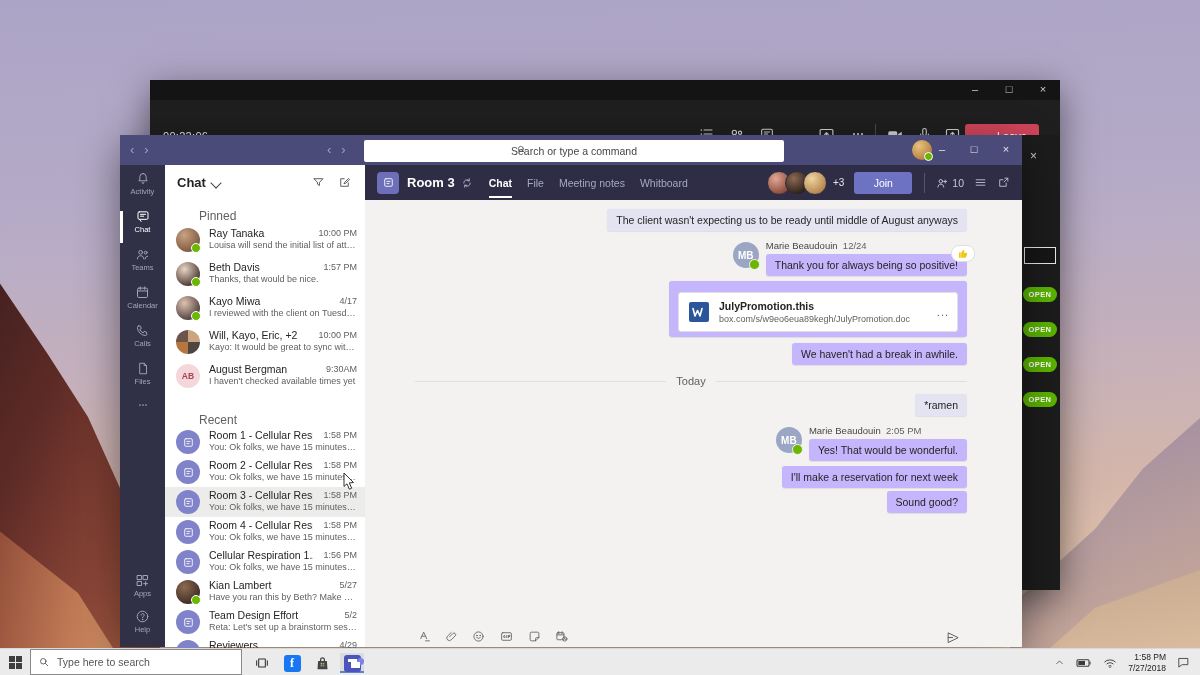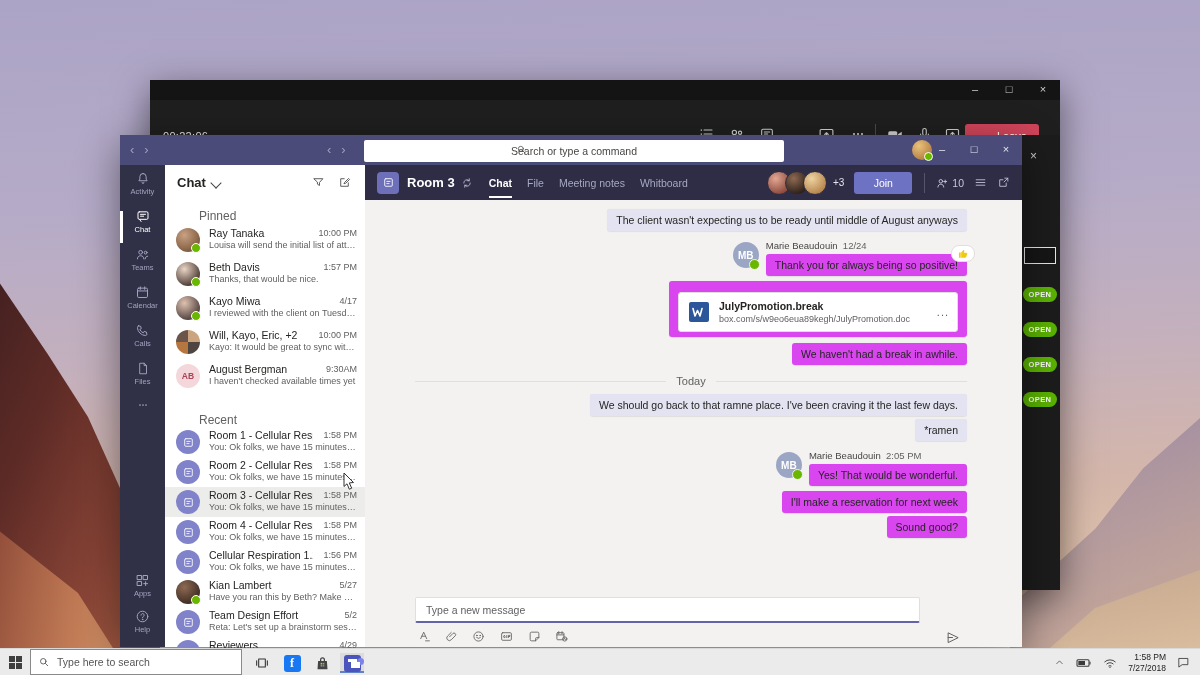--- a/index.html
+++ b/index.html
@@ -112,21 +112,21 @@
   #hplus{font-size:10px;color:#e3e3ef;margin:0 10px 0 6px;}
   #join-btn{width:58px;height:22px;background:#6e72c3;border-radius:3px;color:#fff;font-size:10.5px;
     display:flex;align-items:center;justify-content:center;margin-right:12px;}
   #head-div{width:1px;height:20px;background:#55546f;margin-right:10px;}
   .hic{color:#c5c6dd;margin-right:10px;display:flex;align-items:center;gap:3px;font-size:10.5px;}
 
   
   #msgs{position:absolute;left:0;top:35px;width:657px;height:392px;overflow:hidden;
     display:flex;flex-direction:column;align-items:flex-end;padding:6px 55px 0 50px;box-sizing:border-box;}
   .bub{border-radius:3px;padding:5px 9px;font-size:10.5px;color:#252423;margin-top:3px;
-    background:#d946ef;box-shadow:0 .5px 1px rgba(0,0,0,.08);max-width:540px;}
+    background:#c4b5fd;box-shadow:0 .5px 1px rgba(0,0,0,.08);max-width:540px;}
   .bub.out{align-self:flex-end;background:#e3e3f1;}
   .grp{position:relative;margin-top:9px;}
   .gav{position:absolute;left:-33px;top:2px;width:26px;height:26px;border-radius:50%;font-size:10px;}
   .gmeta{font-size:9.5px;color:#616161;}
   .gmeta b{color:#484644;font-weight:normal;}
   .firstbub{position:relative;}
   .reaction{position:absolute;top:-9px;right:-8px;background:#fff;border:1px solid #e1dfdd;border-radius:8px;
     width:22px;height:15px;display:flex;align-items:center;justify-content:center;}
   .filecard{margin-top:6px;width:262px;background:#fff;border:1px solid #e1dfdd;border-radius:3px;
     display:flex;align-items:center;padding:7px 8px;gap:8px;}
@@ -561,48 +561,46 @@
             </span>
           </div>
         </div>
         <div class="bub" style="margin-top:5px">
           <div class="filecard">
             <svg width="24" height="24" viewBox="0 0 24 24">
                 <rect x="2" y="2" width="20" height="20" rx="2" fill="#2b579a"></rect>
                 <path d="M6 8.5l2 7.5 2.5-5.5 2.5 5.5 2-7.5" fill="none" stroke="#fff" stroke-width="1.6" stroke-linecap="round" stroke-linejoin="round"></path>
               </svg>
             <span>
-              <div class="fname">JulyPromotion.break</div>
+              <div class="fname">JulyPromotion.this</div>
               <div class="furl">box.com/s/w9eo6eua89kegh/JulyPromotion.doc</div>
             </span>
             <span class="fdots">...</span>
           </div>
         </div>
         <div class="bub" style="margin-top:6px">We haven't had a break in awhile.</div>
 
         <div class="daydiv">
             <span>Today</span>
           </div>
 
-        <div class="bub out">We should go back to that ramne place. I've been craving it the last few days.</div>
         <div class="bub out">*ramen</div>
 
         <div class="grp">
           <span class="gav avMB initials">MB</span>
           <span class="gav" style="width:9px;height:9px;left:-17px;top:19px;background:#6bb700;border:1.5px solid #f3f2f1"></span>
           <div class="gmeta"><b>Marie Beaudouin</b>&nbsp;&nbsp;<span>2:05 PM</span></div>
           <div class="bub">Yes! That would be wonderful.</div>
         </div>
         <div class="bub" style="margin-top:5px">I'll make a reservation for next week</div>
         <div class="bub" style="">Sound good?</div>
 
       </div>
 
       <div id="compose">
-        <input placeholder="Type a new message" style="">
         <div id="ctools">
           <span>
               <svg width="13" height="13" viewBox="0 0 24 24" class="ic">
                 <path d="M5 16L10.5 4 16 16M7.3 11.5h6.4M14 20h7"></path>
               </svg>
             </span>
           <span>
               <svg width="13" height="13" viewBox="0 0 24 24" class="ic">
                 <path d="M8.5 12.5l6-6a3 3 0 0 1 4.3 4.3l-7.3 7.3a4.8 4.8 0 0 1-6.8-6.8l6.8-6.8"></path>
               </svg>

